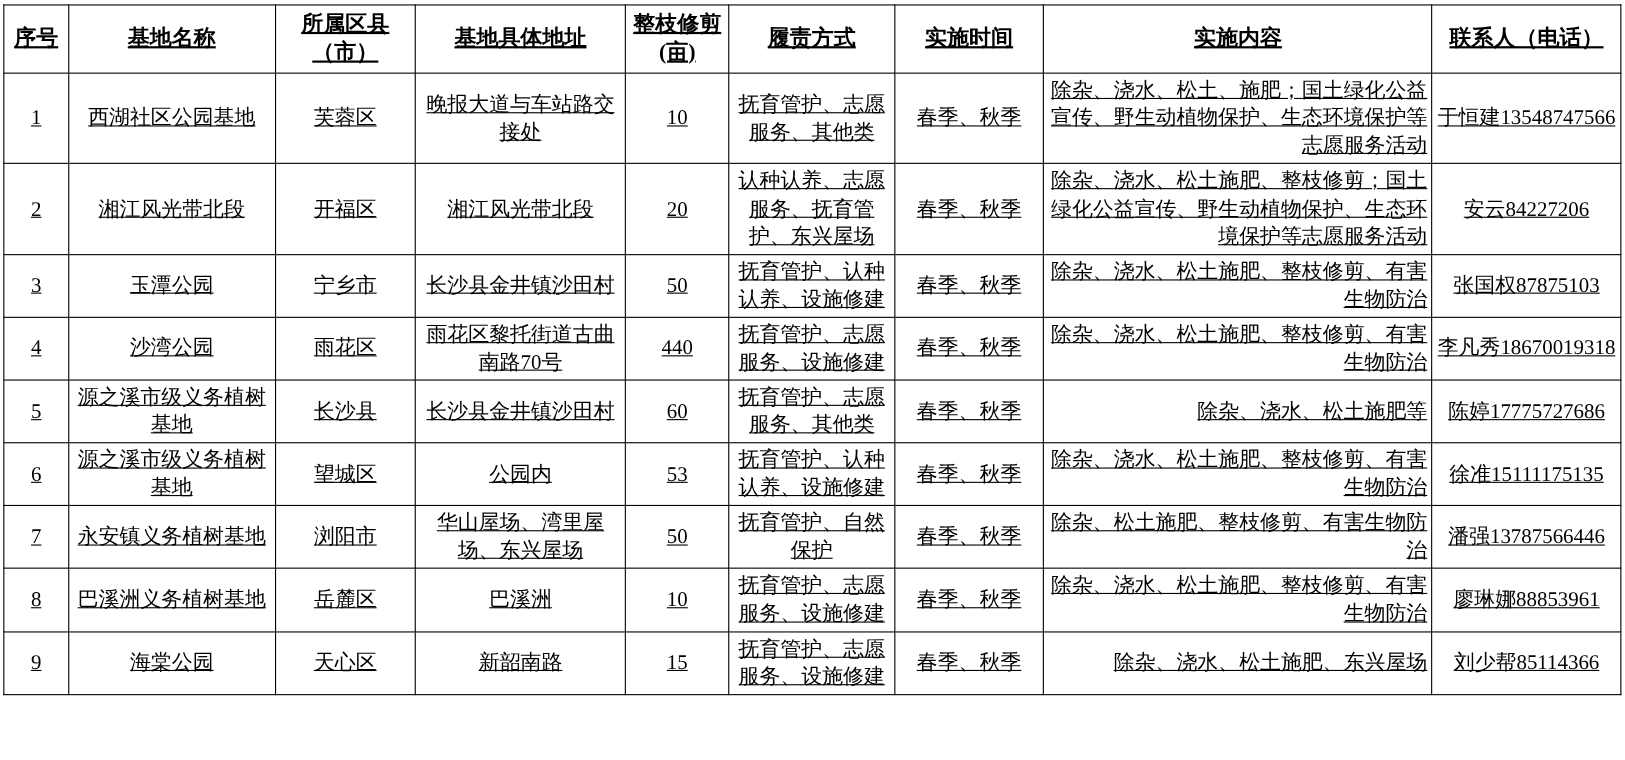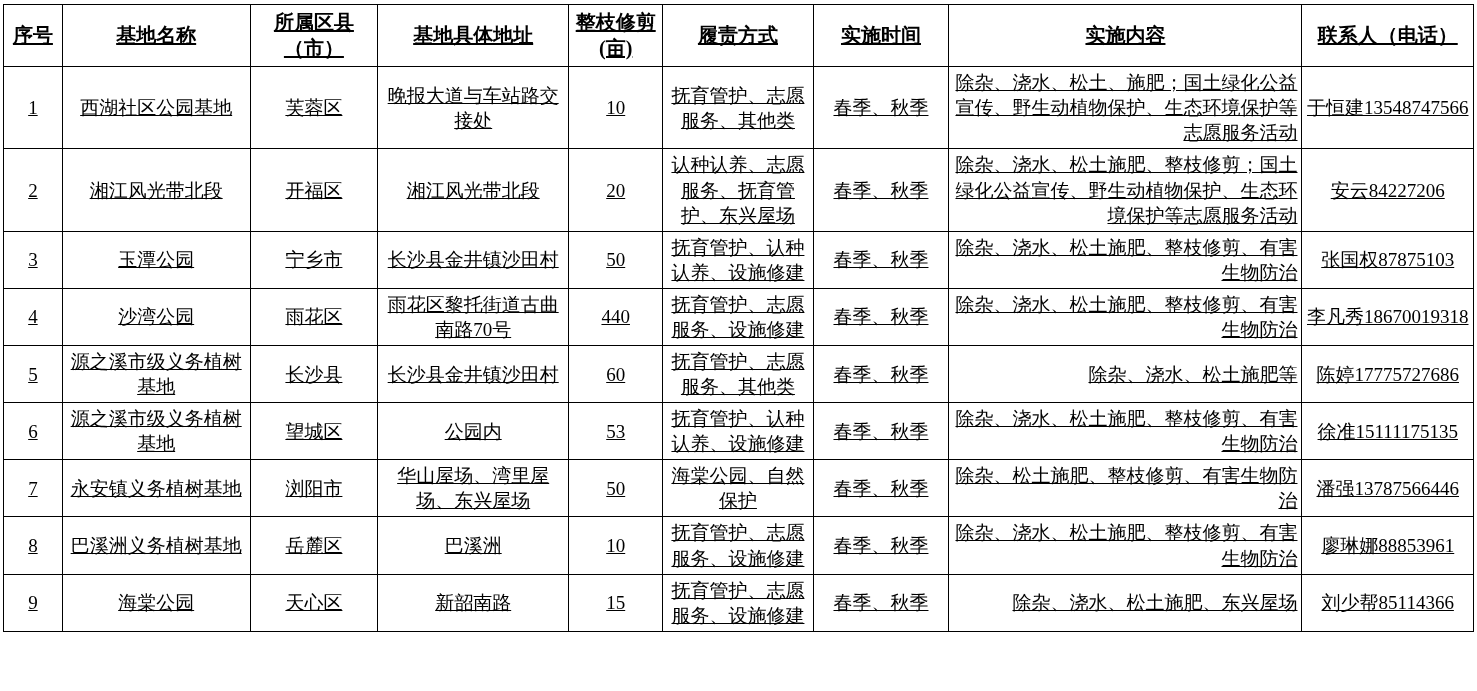--- a/index.html
+++ b/index.html
@@ -152,21 +152,21 @@
         <td class="c-center">春季、秋季</td>
         <td class="c-left">除杂、浇水、松土施肥、整枝修剪、有害生物防治</td>
         <td class="c-center">徐准15111175135</td>
       </tr>
       <tr>
         <td class="c-center">7</td>
         <td class="c-center">永安镇义务植树基地</td>
         <td class="c-center">浏阳市</td>
         <td class="c-center">华山屋场、湾里屋场、东兴屋场</td>
         <td class="c-center">50</td>
-        <td class="c-center">海棠公园、自然保护</td>
+        <td class="c-center">抚育管护、自然保护</td>
         <td class="c-center">春季、秋季</td>
         <td class="c-left">除杂、松土施肥、整枝修剪、有害生物防治</td>
         <td class="c-center">潘强13787566446</td>
       </tr>
       <tr>
         <td class="c-center">8</td>
         <td class="c-center">巴溪洲义务植树基地</td>
         <td class="c-center">岳麓区</td>
         <td class="c-center">巴溪洲</td>
         <td class="c-center">10</td>

